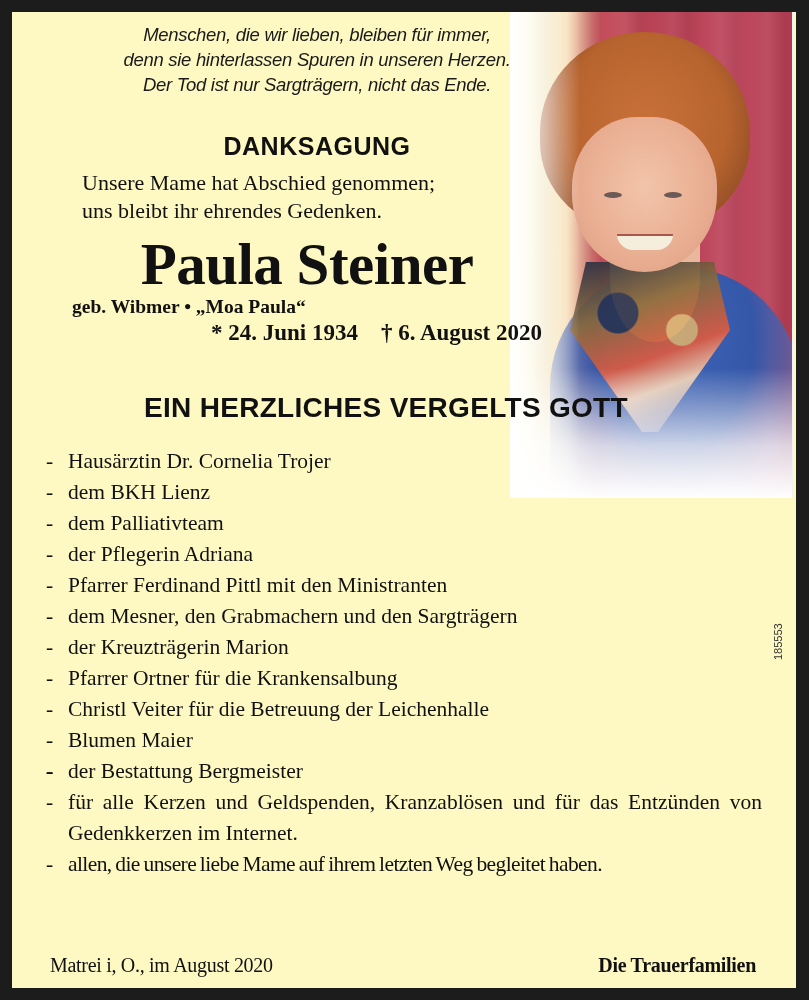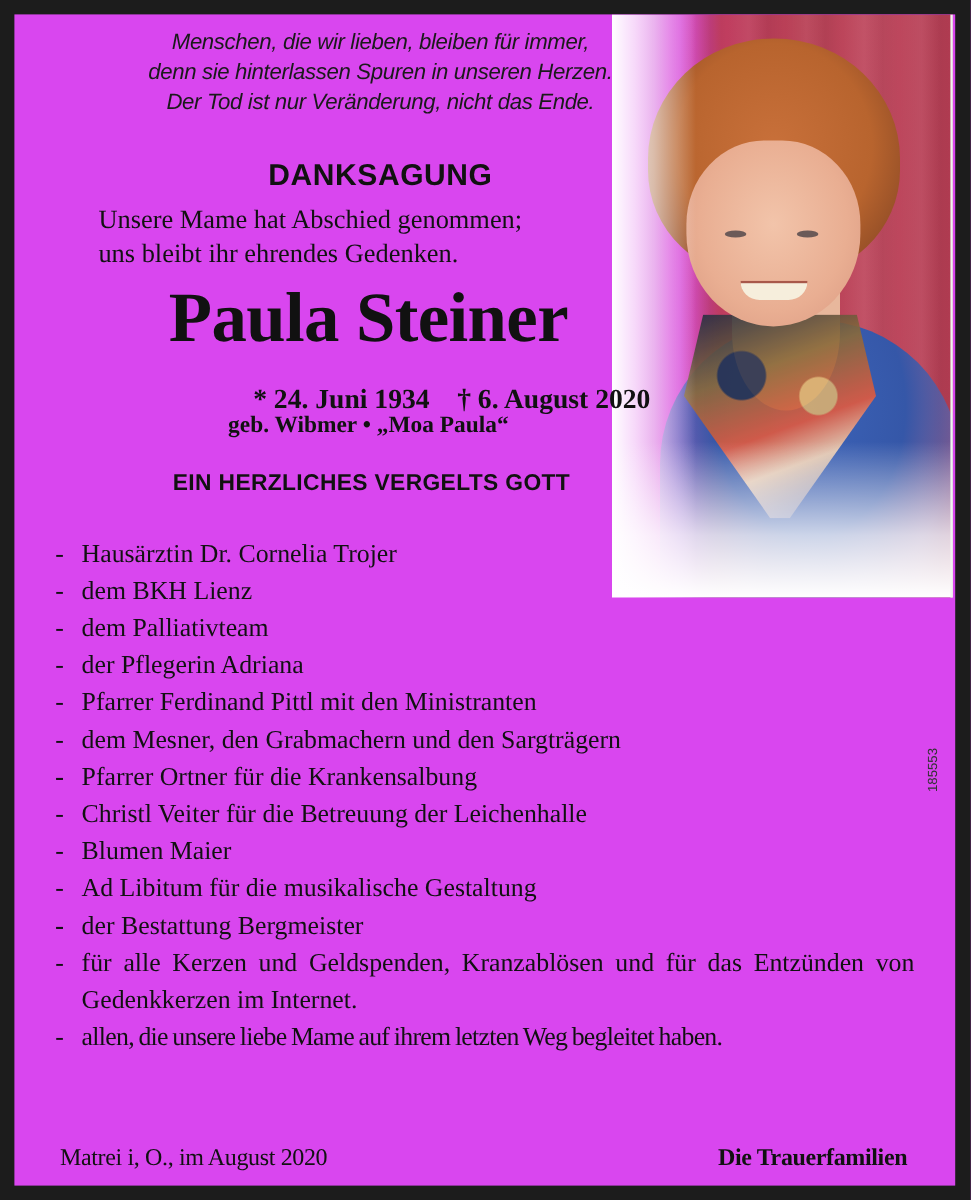--- a/index.html
+++ b/index.html
@@ -6,21 +6,21 @@
     body {
       width: 809px; height: 1000px;
       background: #1c1c1c;
       position: relative;
       overflow: hidden;
     }
     .card {
       position: absolute;
       left: 12px; top: 12px;
       width: 784px; height: 976px;
-      background: #d946ef;
+      background: #fef9c3;
       overflow: hidden;
     }
     
     .photo {
       position: absolute;
       left: 498px; top: 0;
       width: 284px; height: 486px;
       overflow: hidden;
     }
     .photo .bg {
@@ -120,43 +120,42 @@
       text-align: center;
       font-family: "Liberation Serif", serif;
       font-weight: bold;
       font-size: 59px;
       line-height: 60px;
       color: #111;
       letter-spacing: -0.5px;
     }
     .subname {
       position: absolute; left: 60px; top: 282px; width: 470px;
-      text-align: center;
+      text-align: left;
       font-family: "Liberation Serif", serif;
       font-weight: bold;
       font-size: 19.5px;
       line-height: 26px;
       color: #111;
-      margin-top: 48px;
     }
     .dates {
       position: absolute; left: 60px; top: 308px; width: 470px;
       text-align: right;
       font-family: "Liberation Serif", serif;
       font-weight: bold;
       font-size: 23px;
       line-height: 26px;
       color: #111;
       white-space: pre;
     }
     .thanks {
       position: absolute; left: 132px; top: 380px;
       font-family: "Liberation Sans", sans-serif;
       font-weight: bold;
-      font-size: 19px;
+      font-size: 28px;
       color: #111;
       letter-spacing: 0.3px;
       white-space: nowrap;
     }
     .list {
       position: absolute; left: 34px; top: 434px; width: 716px;
       margin: 0; padding: 0; list-style: none;
       font-family: "Liberation Serif", serif;
       font-size: 21.5px;
       line-height: 31px;
@@ -210,21 +209,21 @@
       <div class="mouth"></div>
     </div>
     <div class="fade-left"></div>
     <div class="fade-bottom"></div>
   </div>
   <div class="photo-edge"></div>
 
   <div class="quote">
     <div>Menschen, die wir lieben, bleiben für immer,</div>
     <div>denn sie hinterlassen Spuren in unseren Herzen.</div>
-    <div>Der Tod ist nur Veränderung, nicht das Ende.</div>
+    <div>Der Tod ist nur Sargträgern, nicht das Ende.</div>
   </div>
 
   <div class="heading">DANKSAGUNG</div>
 
   <div class="intro">
     <div>Unsere Mame hat Abschied genommen;</div>
     <div>uns bleibt ihr ehrendes Gedenken.</div>
   </div>
 
   <div class="name">Paula Steiner</div>
@@ -233,25 +232,25 @@
 
   <div class="thanks">EIN HERZLICHES VERGELTS GOTT</div>
 
   <ul class="list">
     <li><span class="dash">-</span><span>Hausärztin Dr. Cornelia Trojer</span></li>
     <li><span class="dash">-</span><span>dem BKH Lienz</span></li>
     <li><span class="dash">-</span><span>dem Palliativteam</span></li>
     <li><span class="dash">-</span><span>der Pflegerin Adriana</span></li>
     <li><span class="dash">-</span><span>Pfarrer Ferdinand Pittl mit den Ministranten</span></li>
     <li><span class="dash">-</span><span>dem Mesner, den Grabmachern und den Sargträgern</span></li>
-    <li><span class="dash">-</span></li>
+    <li><span class="dash">-</span><span>der Kreuzträgerin Marion</span></li>
     <li><span class="dash">-</span><span>Pfarrer Ortner für die Krankensalbung</span></li>
     <li><span class="dash">-</span><span>Christl Veiter für die Betreuung der Leichenhalle</span></li>
     <li><span class="dash">-</span><span>Blumen Maier</span></li>
-    <li><span class="dash">-</span><span>Ad Libitum für die musikalische Gestaltung</span></li>
+    <li><span class="dash">-</span></li>
     <li><span class="dash">-</span></li>
     <li><span class="dash">-</span><span>der Bestattung Bergmeister</span></li>
     <li class="wrap"><span class="dash">-</span><span>für alle Kerzen und Geldspenden, Kranzablösen und für das Entzünden von Gedenkkerzen im Internet.</span></li>
     <li class="condensed"><span class="dash">-</span><span>allen, die unsere liebe Mame auf ihrem letzten Weg begleitet haben.</span></li>
   </ul>
 
   <div class="vertical-id">185553</div>
 
   <div class="footer-left">Matrei i, O., im August 2020</div>
   <div class="footer-right">Die Trauerfamilien</div>

